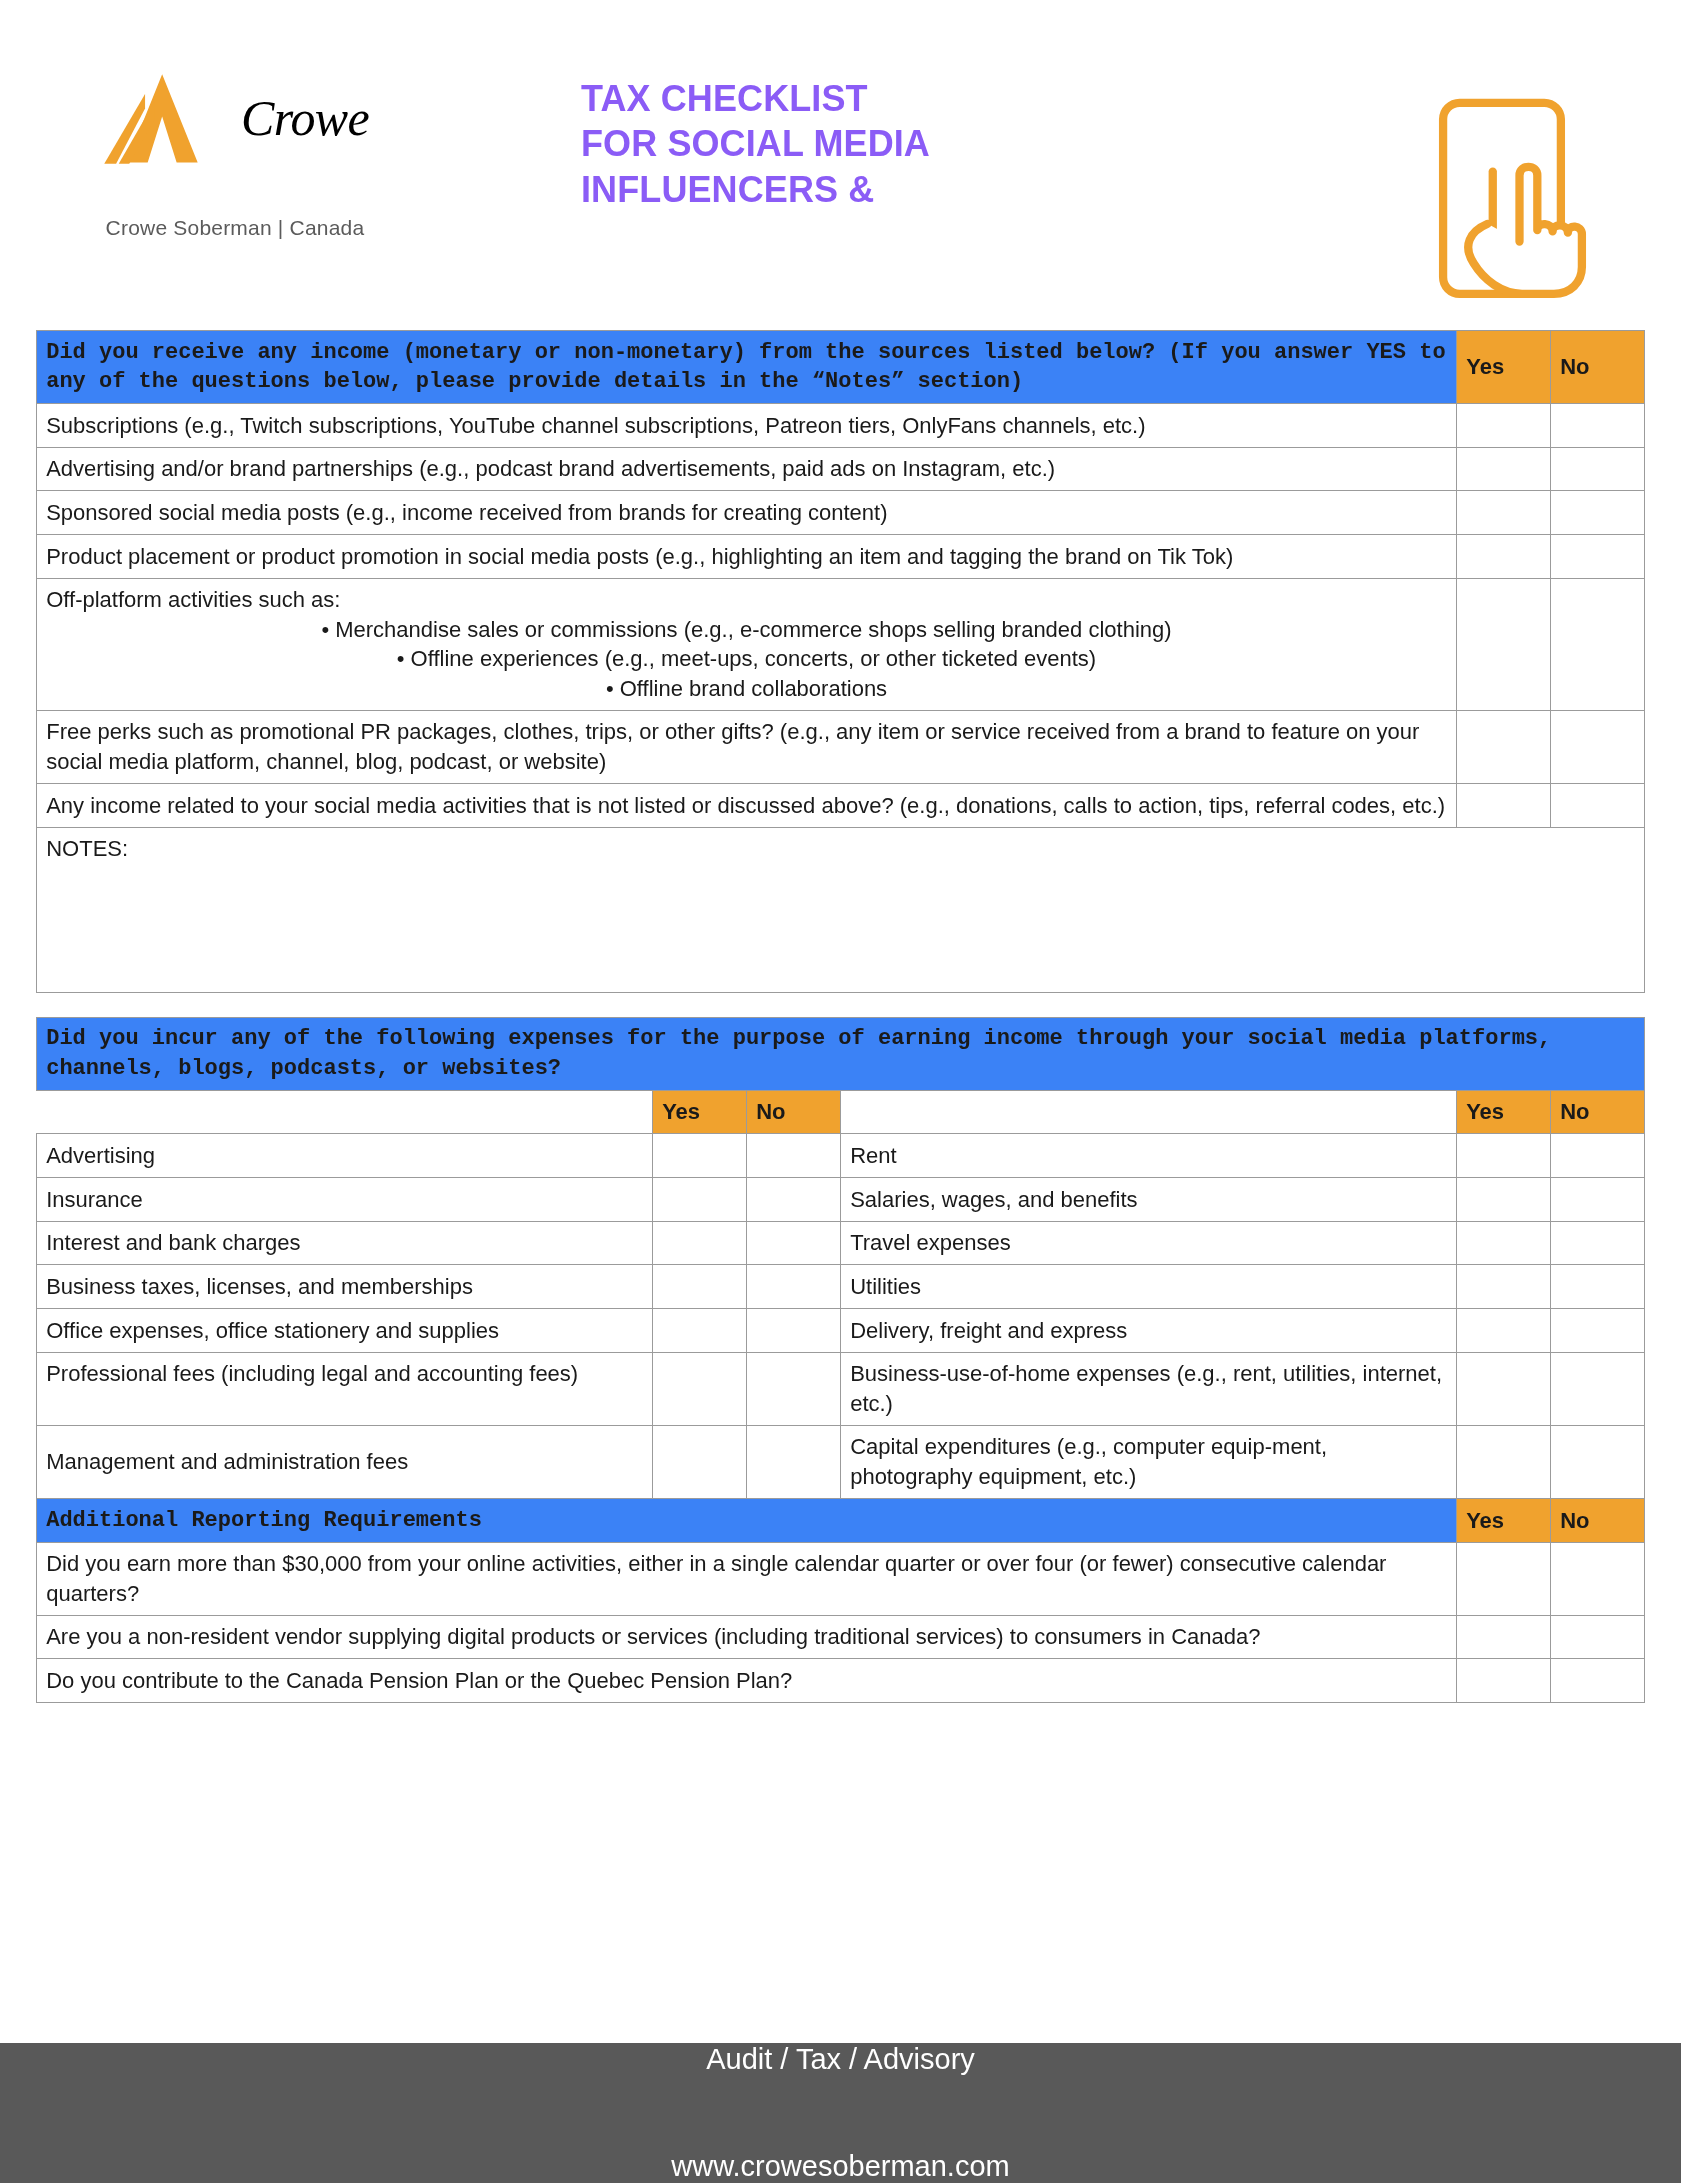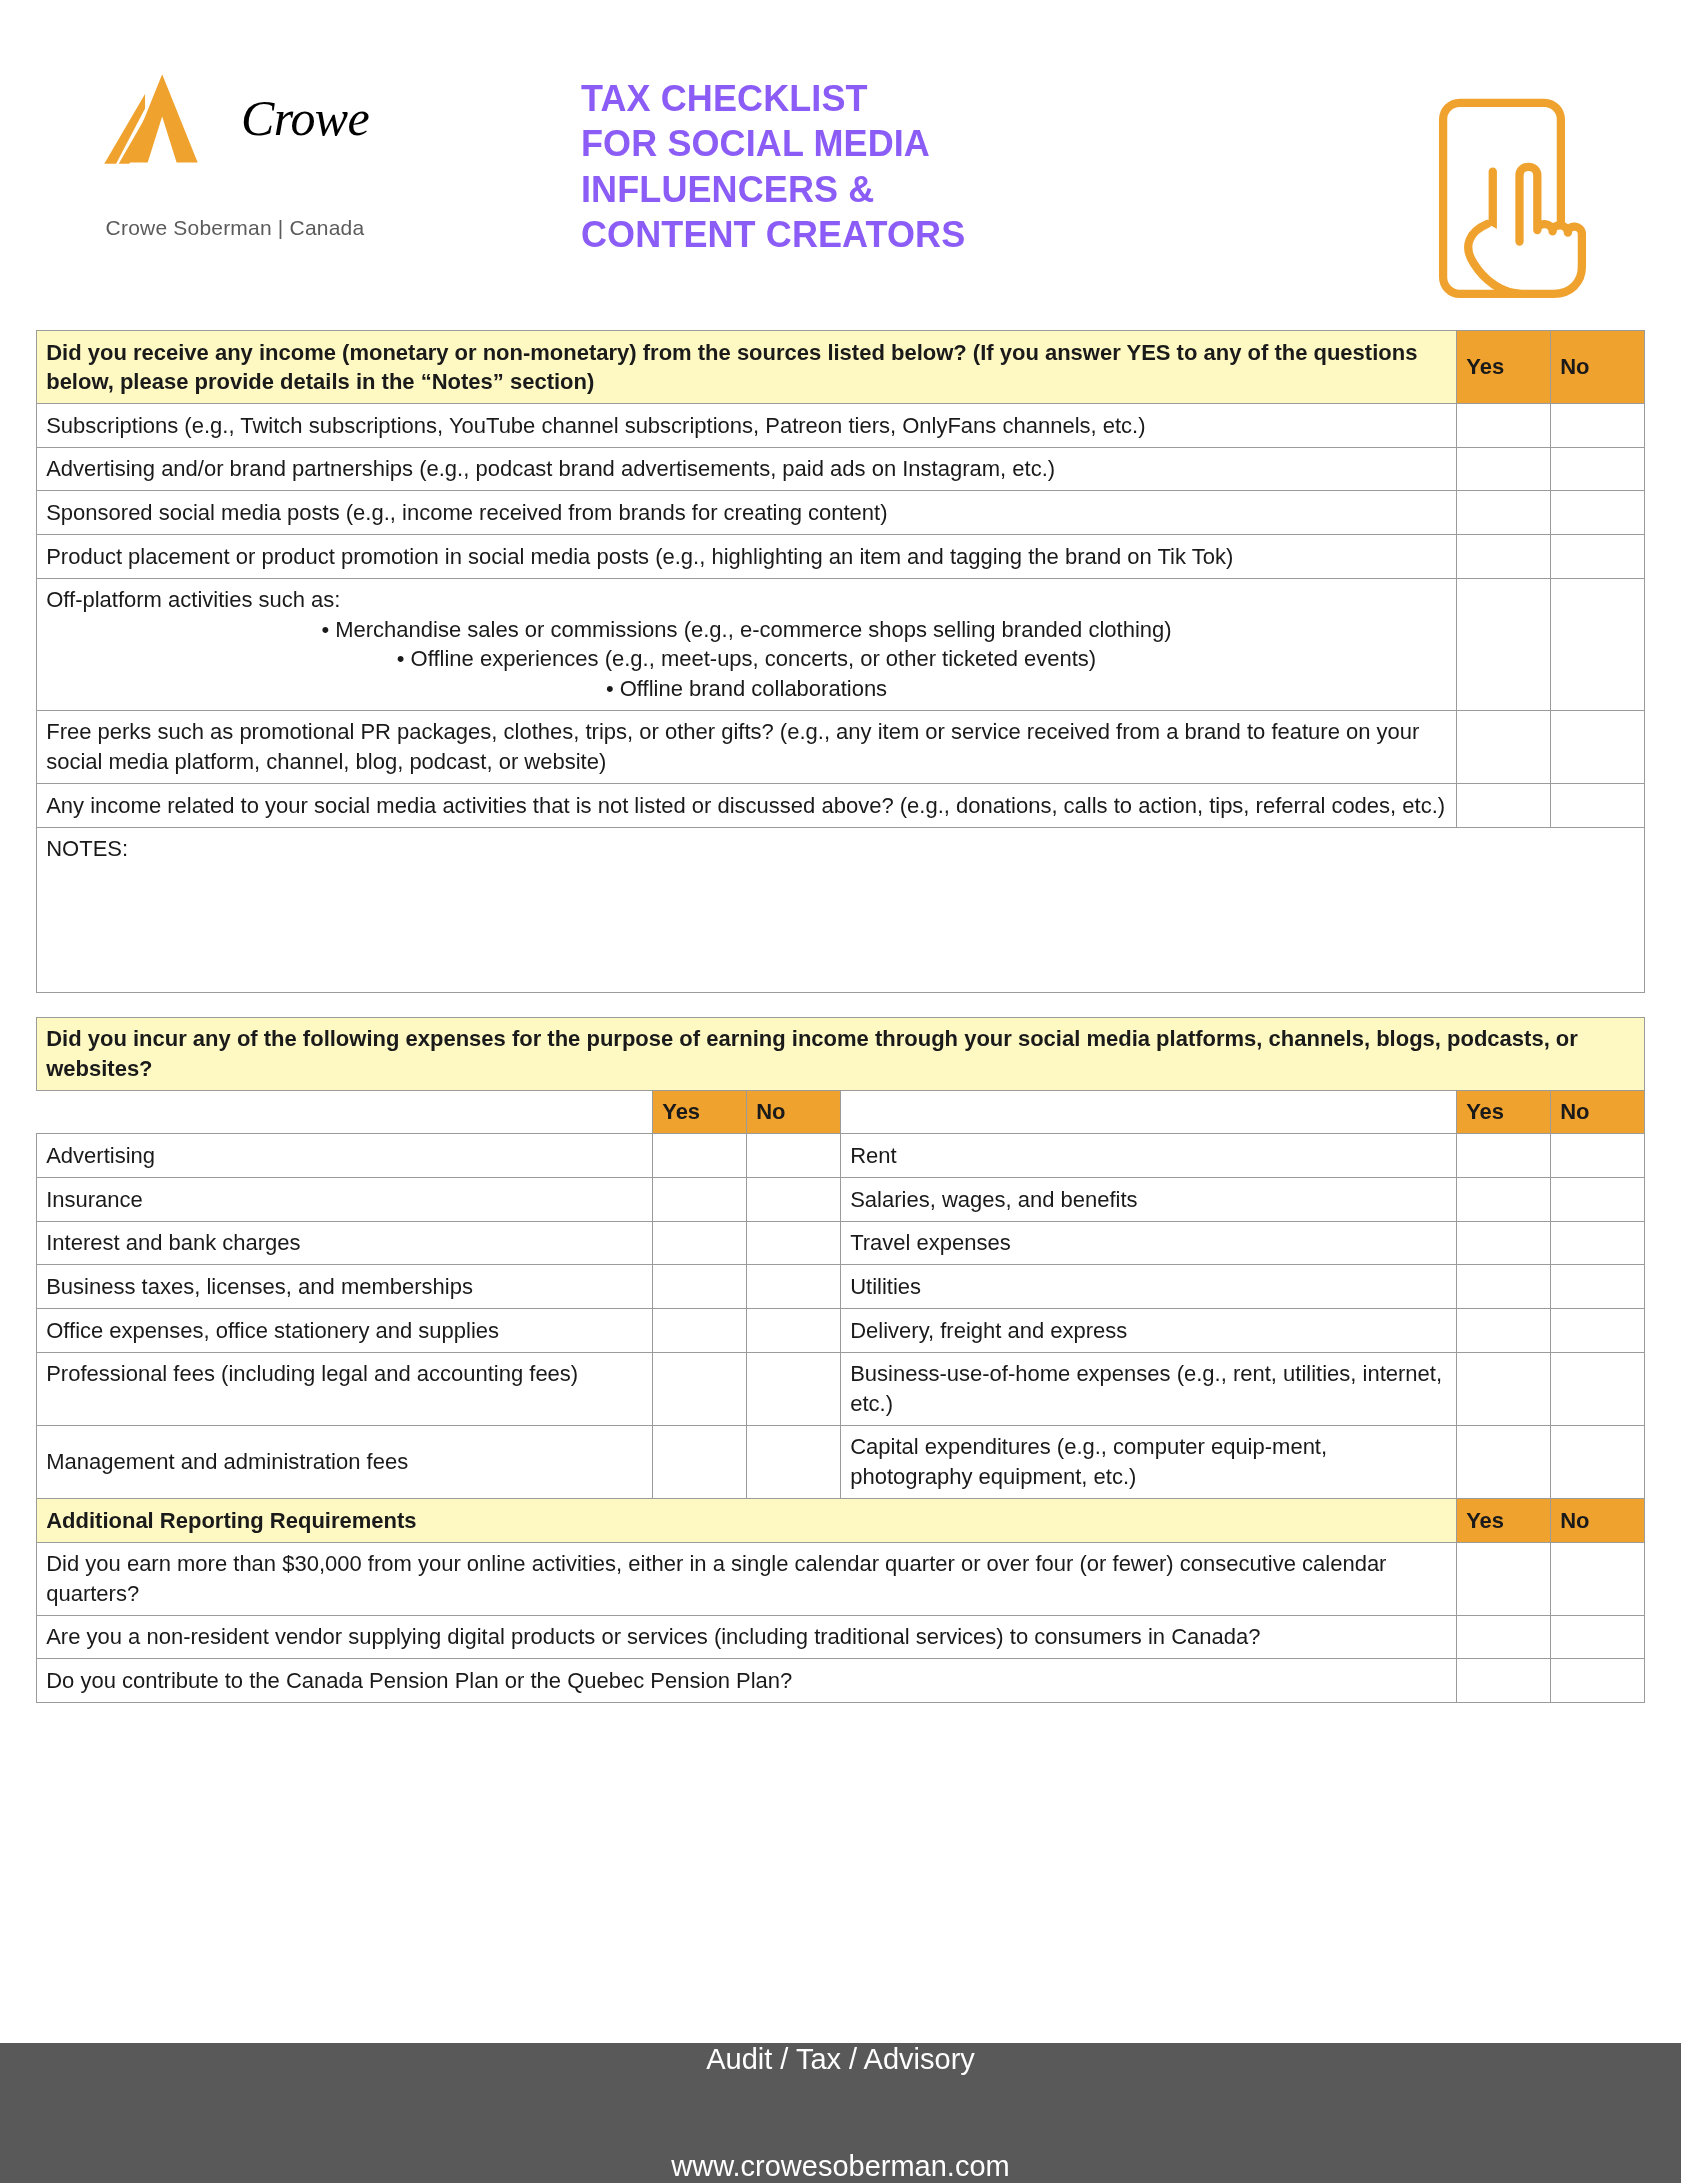--- a/index.html
+++ b/index.html
@@ -82,23 +82,24 @@
     border: 1.3px solid #9b9b9b;
     padding: 6.6px 9.2px;
     font-size: 22px;
     line-height: 1.34;
     vertical-align: top;
     text-align: left;
     font-weight: normal;
     color: #1a1a1a;
   }
   .hdr {
-    background: #fef9c3;
+    background: #3b82f6;
     font-weight: bold;
     border-color: #9b9b9b;
+    font-family: Liberation Mono, monospace;
   }
   .hdr-center {
     background: #f0a22e;
     font-weight: bold;
     text-align: left;
     vertical-align: middle;
   }
   .cell-center { text-align: center; vertical-align: middle; }
   .mid { vertical-align: middle; }
   .notes-cell { height: 165px; }
@@ -150,21 +151,20 @@
       <span class="logo-word">Crowe</span>
     </div>
     <div class="brand-sub">Crowe Soberman | Canada</div>
   </div>
 
   <div class="title-block">
     <div class="doc-title">
       <div>TAX CHECKLIST</div>
       <div>FOR SOCIAL MEDIA</div>
       <div>INFLUENCERS &amp;</div>
-      <div>CONTENT CREATORS</div>
     </div>
   </div>
 
   <div class="phone-icon">
     <svg viewBox="0 0 300 330" width="191" height="211" aria-hidden="true">
       <rect x="30" y="10" width="185" height="300" rx="26" ry="26" fill="none" stroke="#f0a22e" stroke-width="13"></rect>
       <path d="M108 118 L108 212" fill="none" stroke="#f0a22e" stroke-width="13" stroke-linecap="round"></path>
       <path d="M100 200 c-28 12 -40 34 -22 62 c16 26 44 48 76 48 h50 c26 0 44 -18 44 -42 v-52 c0 -14 -22 -16 -22 -2 c0 -14 -24 -16 -24 -2 c0 -14 -24 -16 -24 -2 v-86 c0 -18 -28 -18 -28 0 v104" fill="#ffffff" stroke="#f0a22e" stroke-width="13" stroke-linejoin="round" stroke-linecap="round"></path>
     </svg>
   </div>

